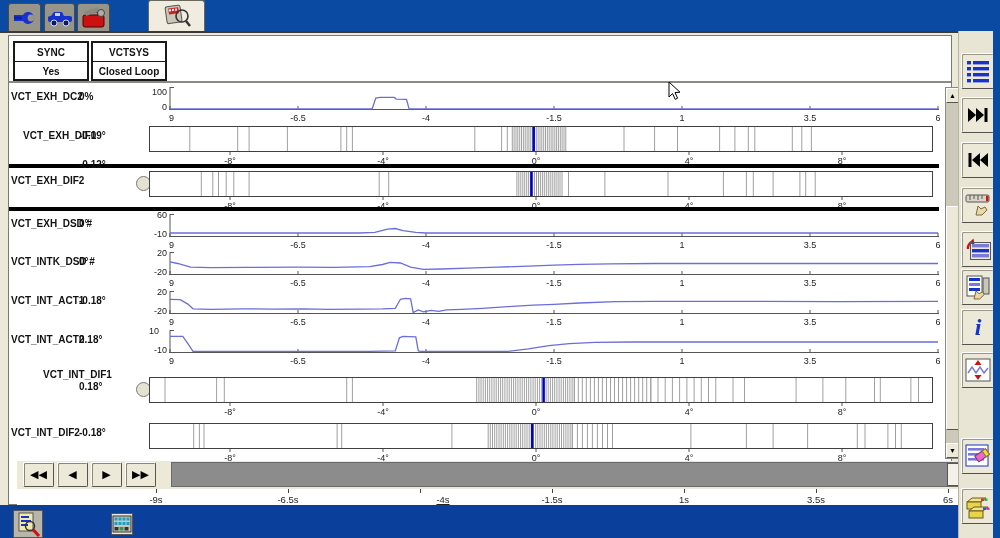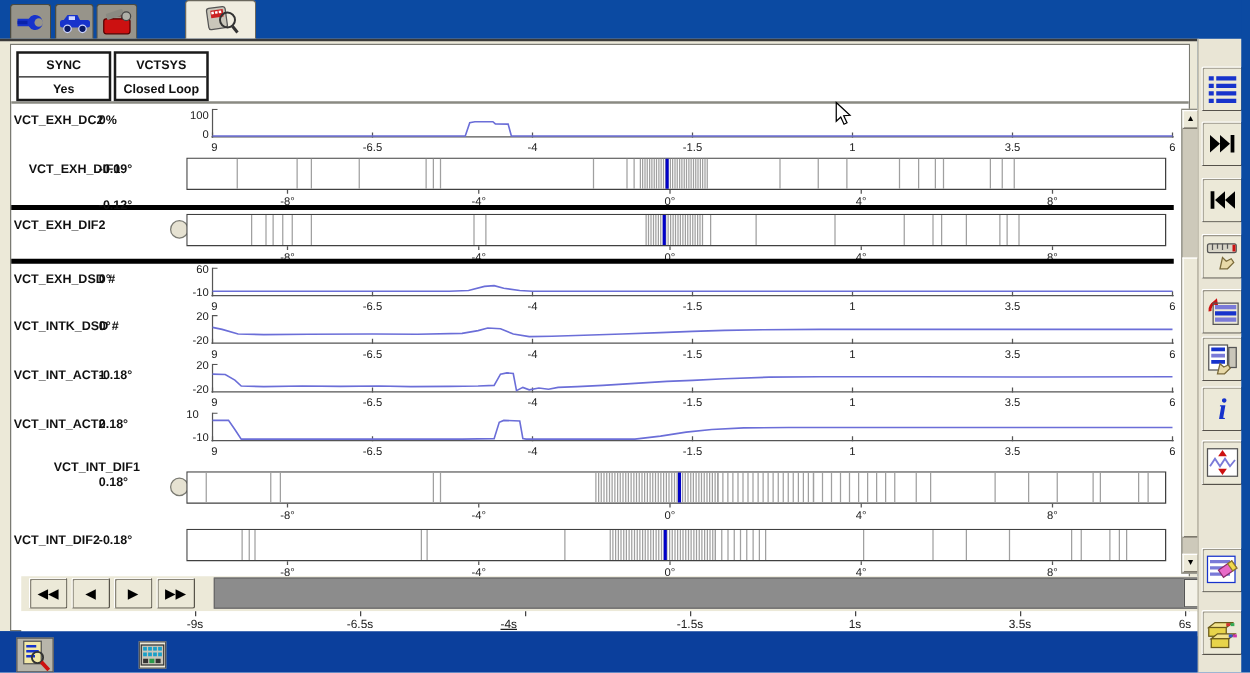--- a/index.html
+++ b/index.html
@@ -572,21 +572,21 @@
       <div id="hscroll" class="abs">
         <div id="hthumb" class="abs"></div>
       </div>
     </div>
     <div id="timeaxis" class="abs">
         <div class="timetick abs" style="left: 139px;"></div>
         <span class="timelabel abs" style="left: 139px;">-9s</span>
         <div class="timetick abs" style="left: 271px;"></div>
         <span class="timelabel abs" style="left: 271px;">-6.5s</span>
         <div class="timetick abs" style="left: 403px;"></div>
-        <span class="timelabel abs" style="left: 390px; text-decoration: underline;">-4s</span>
+        <span class="timelabel abs" style="left: 426px; text-decoration: underline;">-4s</span>
         <div class="timetick abs" style="left: 535px;"></div>
         <span class="timelabel abs" style="left: 535px;">-1.5s</span>
         <div class="timetick abs" style="left: 667px;"></div>
         <span class="timelabel abs" style="left: 667px;">1s</span>
         <div class="timetick abs" style="left: 799px;"></div>
         <span class="timelabel abs" style="left: 799px;">3.5s</span>
         <div class="timetick abs" style="left: 931px;"></div>
         <span class="timelabel abs" style="left: 931px;">6s</span>
       </div>
     <div id="vscroll" class="abs">

